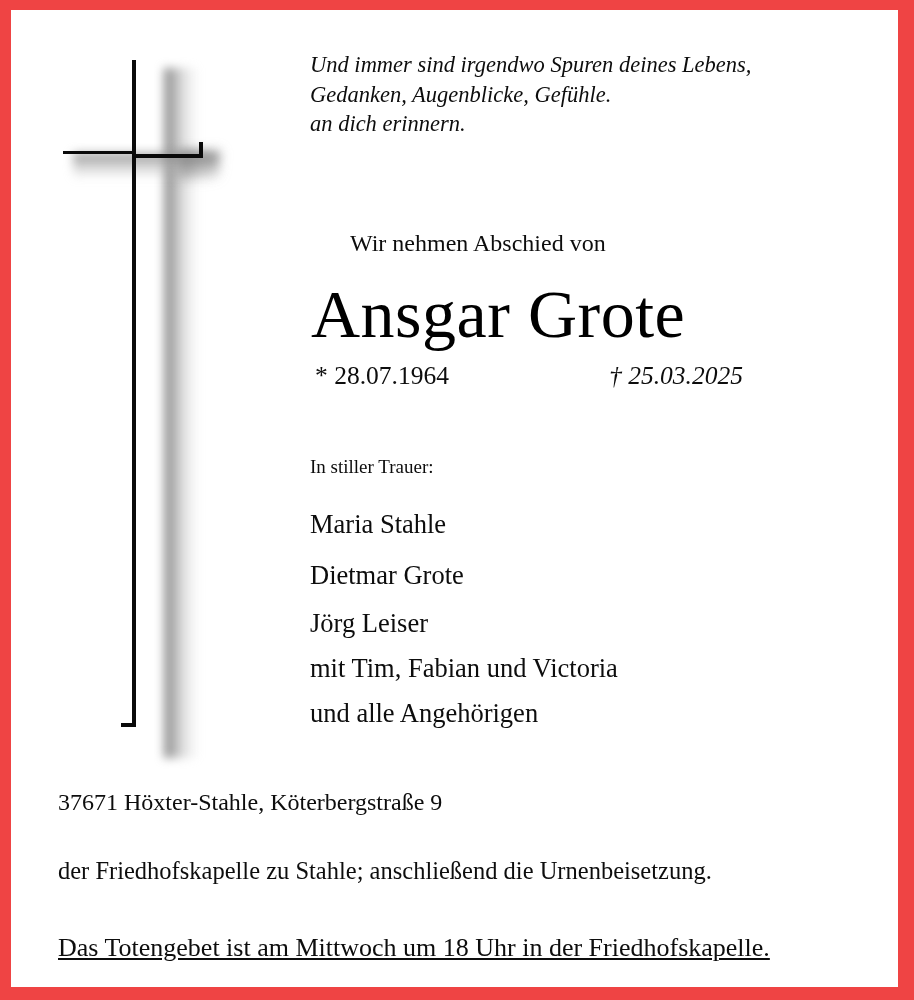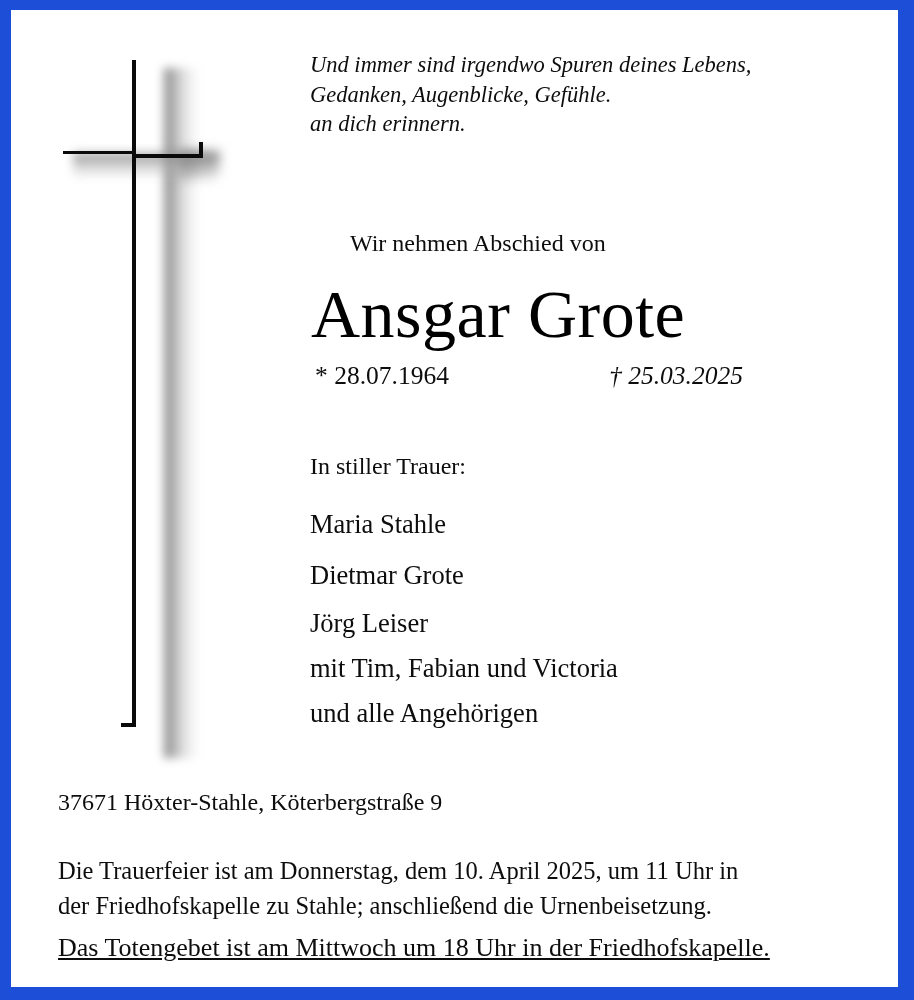--- a/index.html
+++ b/index.html
@@ -11,21 +11,21 @@
   body {
     font-family: "Liberation Serif", "DejaVu Serif", serif;
     -webkit-font-smoothing: antialiased;
   }
 
   .obituary {
     position: relative;
     width: 914px;
     height: 1000px;
     box-sizing: border-box;
-    background: #1d4ed8;
+    background: #ef4444;
     overflow: hidden;
   }
 
   .paper {
     position: absolute;
     left: 11px;
     top: 10px;
     width: 887px;
     height: 977px;
     background: #ffffff;
@@ -171,21 +171,21 @@
     left: 294px;
     top: 0px;
     white-space: pre;
     font-style: italic;
   }
 
   .mourning-label {
     position: absolute;
     left: 299px;
     top: 441px;
-    font-size: 24px;
+    font-size: 19px;
     line-height: 31px;
     color: #0d0d0d;
   }
 
   .mourners {
     position: absolute;
     left: 299px;
     top: 489px;
     width: 520px;
     font-size: 26.5px;
@@ -270,20 +270,19 @@
       <div class="mourner">Maria Stahle</div>
       <div class="mourner">Dietmar Grote</div>
       <div class="mourner tight">Jörg Leiser</div>
       <div class="mourner tight">mit Tim, Fabian und Victoria</div>
       <div class="mourner tight">und alle Angehörigen</div>
     </div>
 
     <div class="address">37671 Höxter-Stahle, Köterbergstraße 9</div>
 
     <div class="service">
-      <div class="service-line">Die Trauerfeier ist am Donnerstag, dem 10. April 2025, um 11 Uhr in</div>
       <div class="service-line">der Friedhofskapelle zu Stahle; anschließend die Urnenbeisetzung.</div>
     </div>
 
     <div class="prayer">Das Totengebet ist am Mittwoch um 18 Uhr in der Friedhofskapelle.</div>
 
   </div>
 </div>
 
 </body></html>

